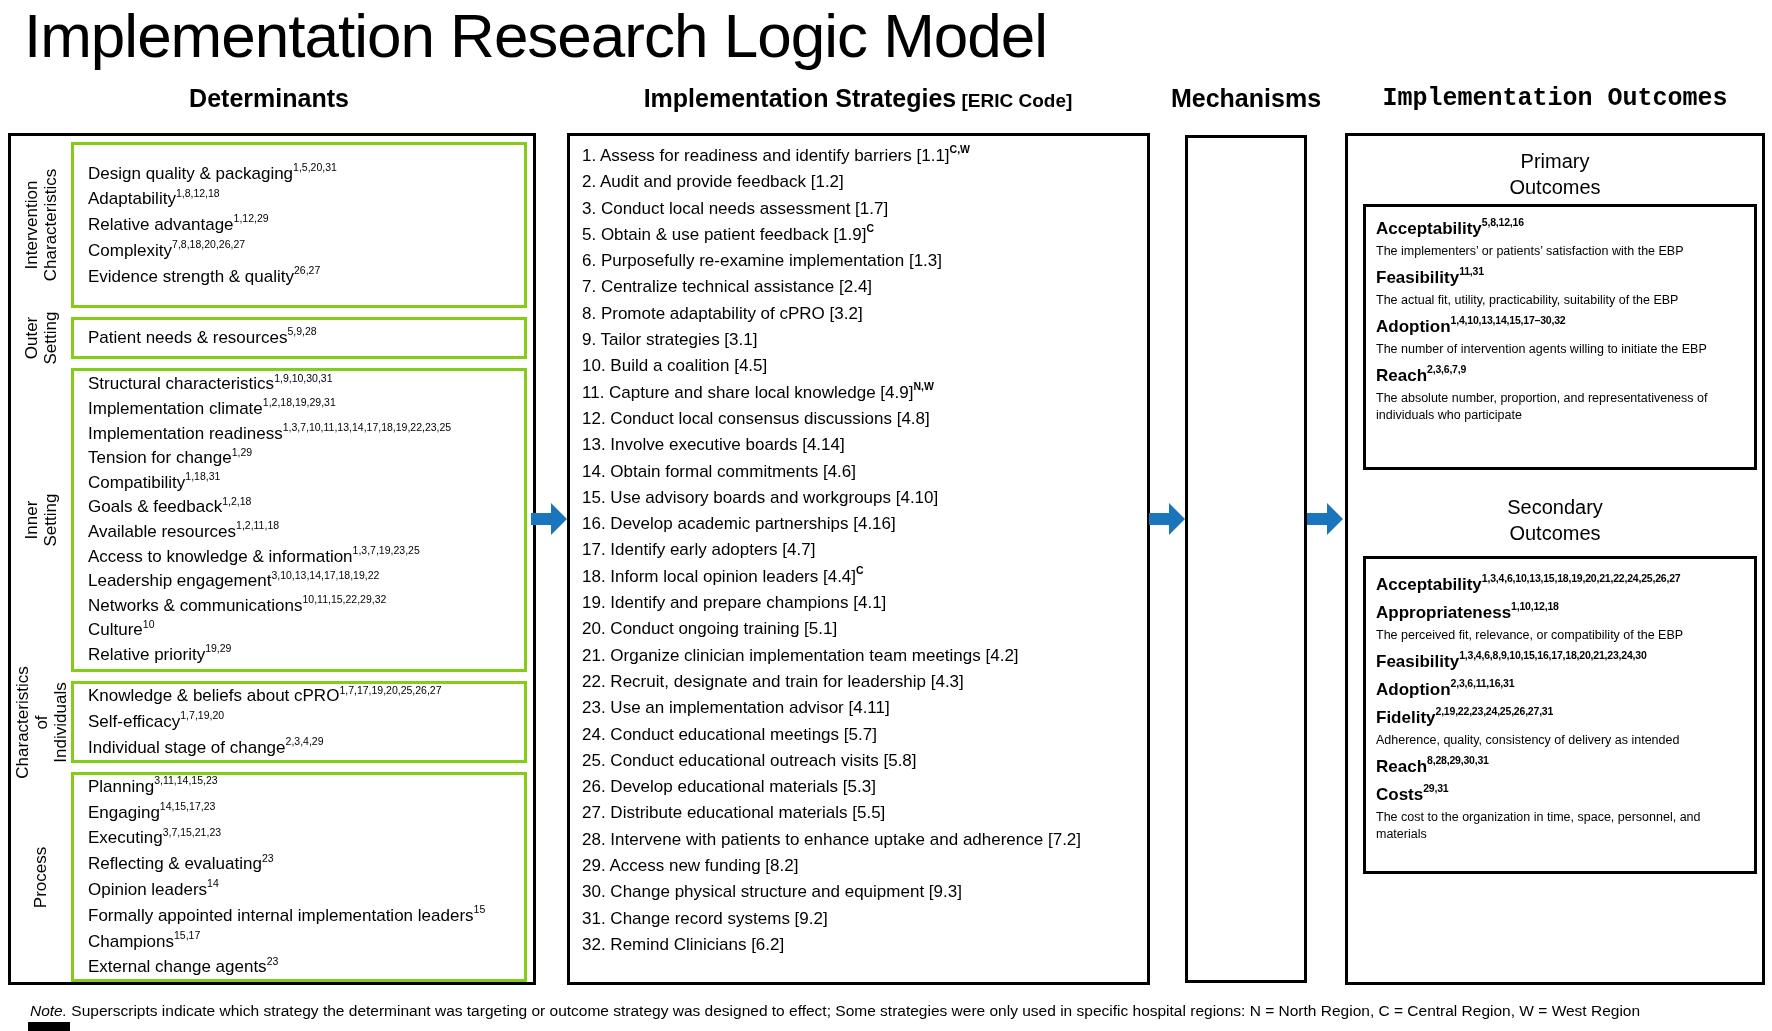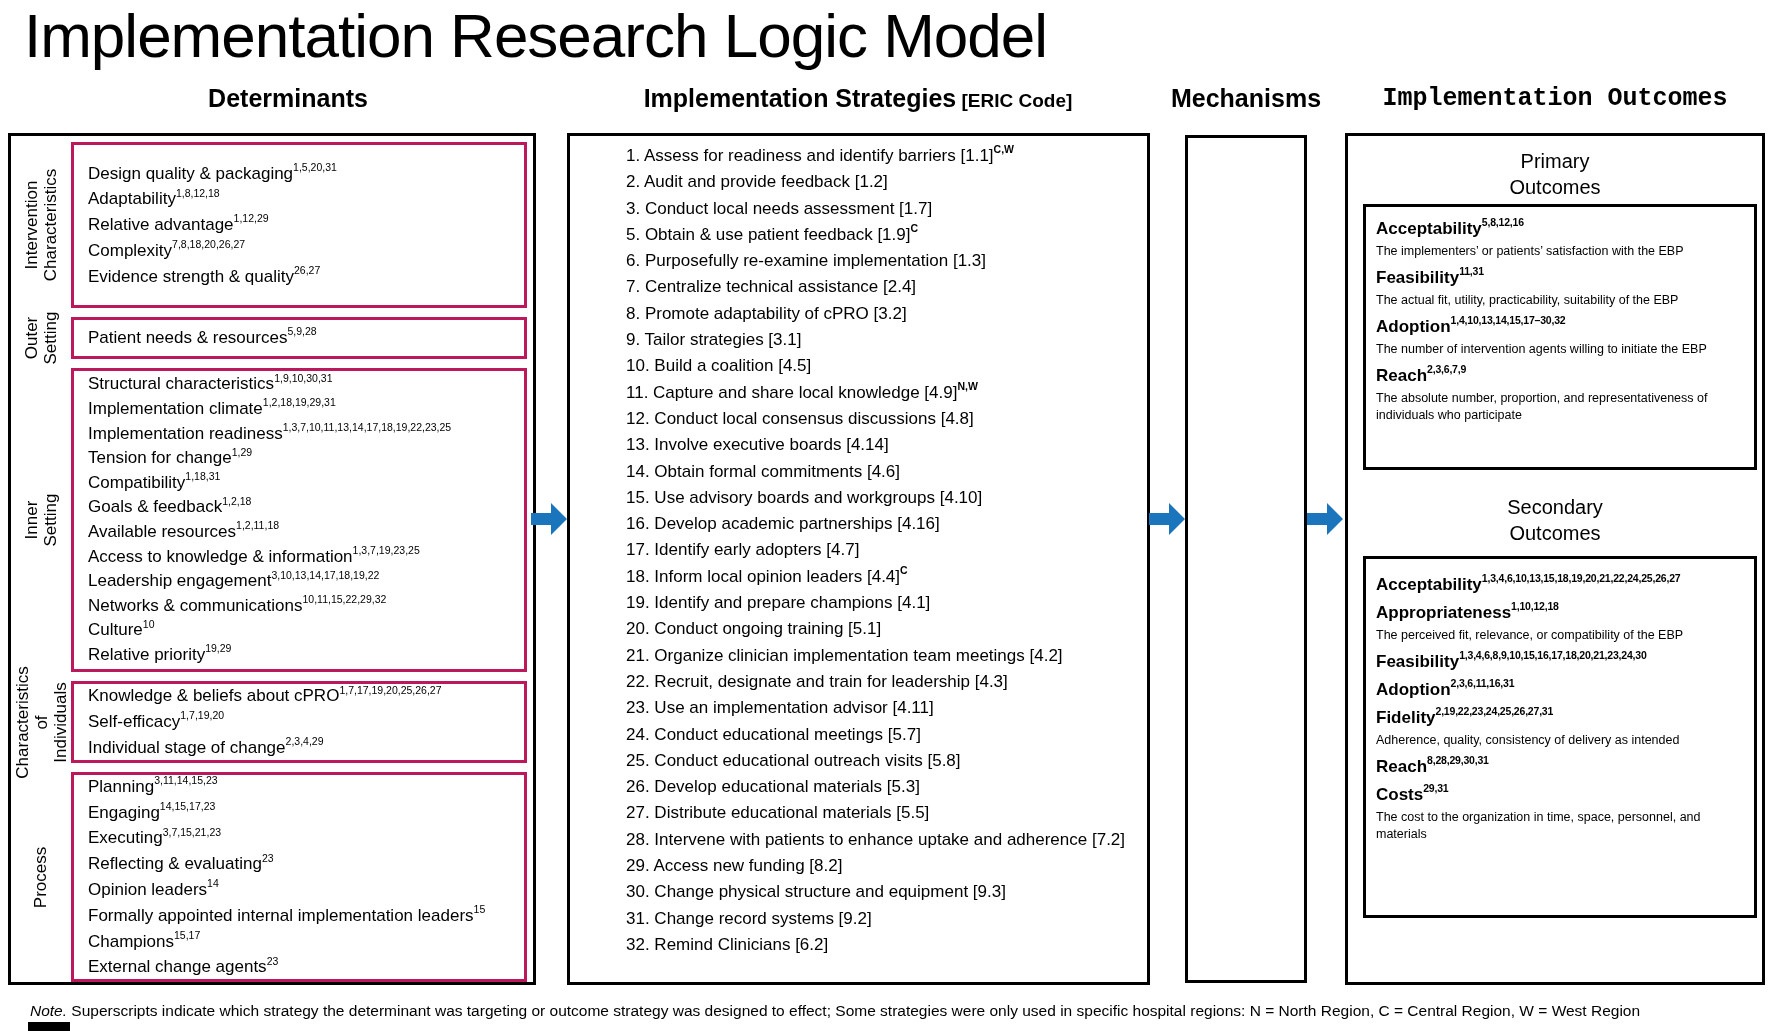--- a/index.html
+++ b/index.html
@@ -14,57 +14,57 @@
   
   .col-header{top:84px;transform:translateX(-50%);font-size:25px;font-weight:bold;white-space:nowrap;}
   .col-header .suffix{font-size:19px;}
   
   .det-outer{left:8px;top:133px;width:528px;height:852px;border:3px solid #000;box-sizing:border-box;
     display:flex;flex-direction:column;gap:9px;padding:6px 6px 6px 0;}
   .det-section{display:flex;flex:none;}
   .sec-1{height:166px;} .sec-2{height:42px;} .sec-3{height:304px;} .sec-4{height:82px;} .sec-5{height:210px;}
   .label-cell{width:60px;flex:none;display:flex;align-items:center;justify-content:center;overflow:visible;}
   .side-label{transform:rotate(-90deg);white-space:pre-line;text-align:center;font-size:17px;line-height:19px;width:max-content;}
-  .det-box{flex:1;border:3px solid #be185d;box-sizing:border-box;display:flex;flex-direction:column;justify-content:center;padding-left:14px;}
+  .det-box{flex:1;border:3px solid #84cc16;box-sizing:border-box;display:flex;flex-direction:column;justify-content:center;padding-left:14px;}
   .det-item{font-size:17px;line-height:25.8px;white-space:nowrap;}
   .sec-3 .det-item{line-height:24.6px;}
   sup{font-size:10.5px;position:relative;top:-1px;vertical-align:super;line-height:0;}
   .det-item sup{font-weight:normal;}
   
   .strat-box{left:567px;top:133px;width:583px;height:852px;border:3px solid #000;box-sizing:border-box;padding:7px 0 0 12px;}
-  .strat-item{font-size:17px;line-height:26.3px;white-space:nowrap;margin-left:44px;}
+  .strat-item{font-size:17px;line-height:26.3px;white-space:nowrap;}
   .strat-item sup{font-weight:bold;}
   
   .mech-box{left:1185px;top:135px;width:122px;height:848px;border:3px solid #000;box-sizing:border-box;}
   
   .out-outer{left:1345px;top:133px;width:420px;height:852px;border:3px solid #000;box-sizing:border-box;}
   .out-heading{position:absolute;left:0;width:100%;text-align:center;font-size:20px;line-height:26px;white-space:pre-line;}
   .primary-heading{top:12px;}
   .secondary-heading{top:358px;}
   .out-box{position:absolute;left:15px;width:394px;border:3px solid #000;box-sizing:border-box;padding:8px 6px 0 10px;overflow:hidden;}
   .primary-box{top:68px;height:266px;}
-  .secondary-box{top:420px;height:362px;padding-top:12px;}
+  .secondary-box{top:420px;height:318px;padding-top:12px;}
   .out-name{font-size:17px;font-weight:bold;line-height:28px;white-space:nowrap;}
   .out-name sup{font-size:10.5px;font-weight:bold;letter-spacing:-0.2px;}
   .out-desc{font-size:12.5px;line-height:17px;margin:0 0 4px;max-width:362px;}
   
   .arrow{width:36px;height:32px;}
   
   .note{left:30px;top:1002px;font-size:15.5px;white-space:nowrap;}
   
   .artifact{left:28px;top:1022px;width:42px;height:9px;background:#000;}
 </style>
 </head>
 <body>
 
 <div>
 
   <div class="abs fig-title">Implementation Research Logic Model</div>
 
-  <div class="abs col-header" style="left:288px;">Determinants</div>
+  <div class="abs col-header" style="left:269px;">Determinants</div>
   <div class="abs col-header" style="left:858px;"><span>Implementation Strategies</span><span class="suffix"> [ERIC Code]</span></div>
   <div class="abs col-header" style="left:1246px;">Mechanisms</div>
   <div class="abs col-header" style="left:1555px;font-family:Liberation Mono, monospace;">Implementation Outcomes</div>
 
   <div class="abs det-outer">
 
     <div class="det-section sec-1">
       <div class="label-cell">
         <div class="side-label">Intervention
 Characteristics</div>

